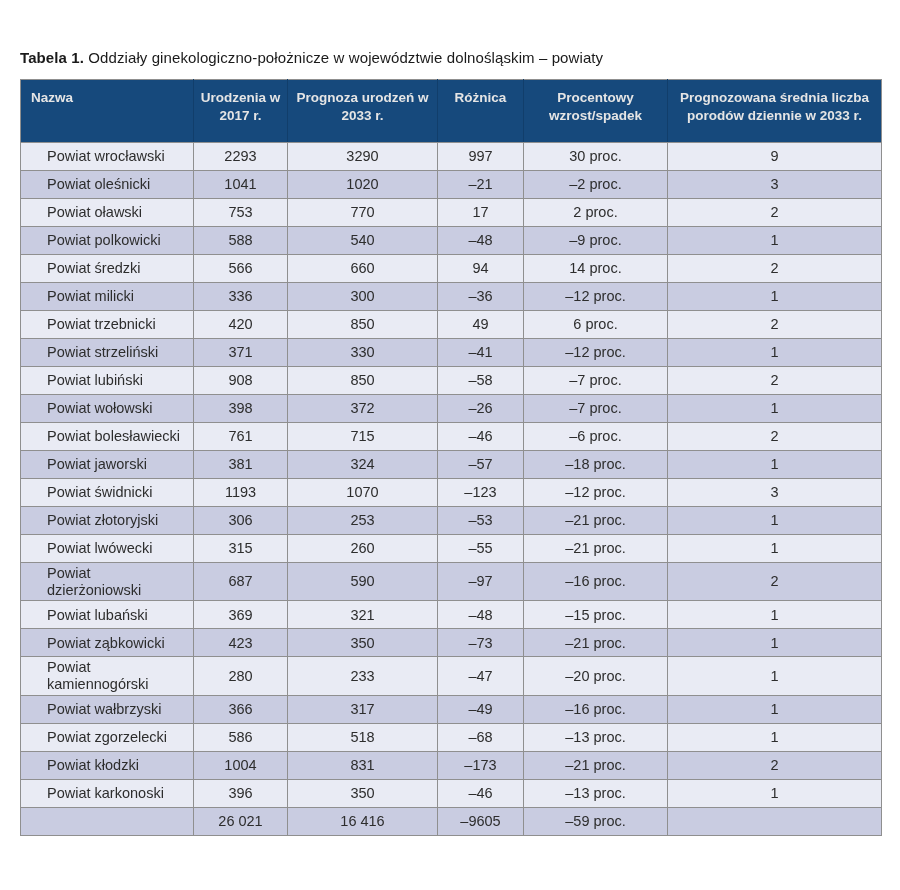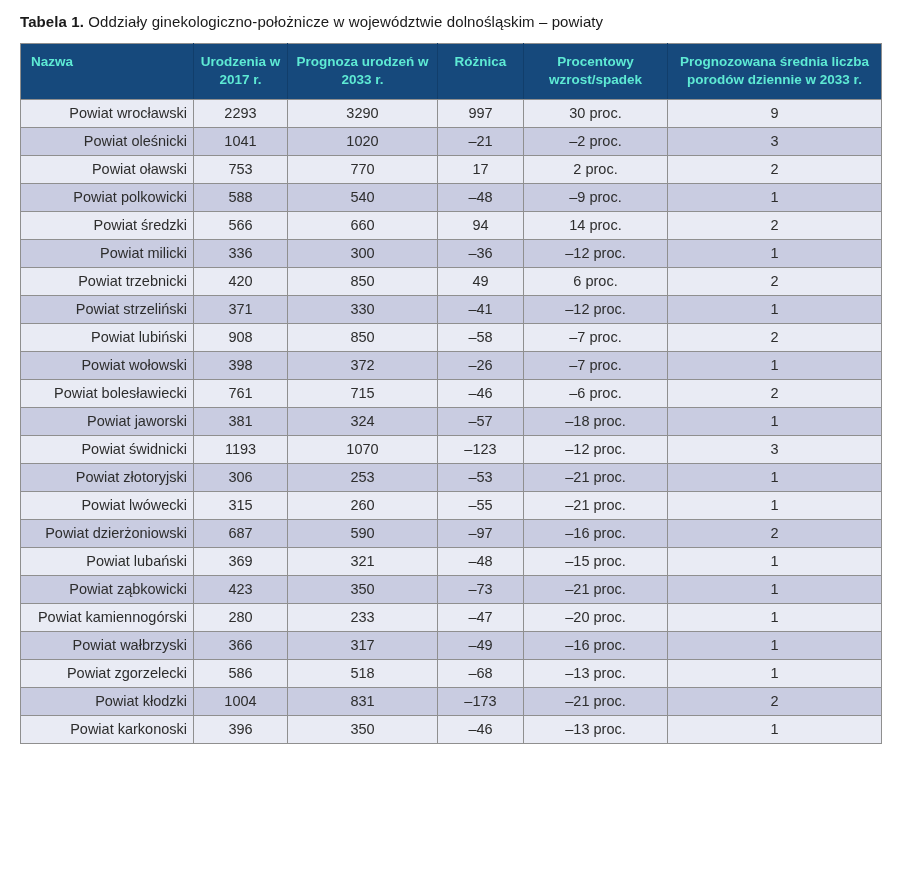--- a/index.html
+++ b/index.html
@@ -7,64 +7,65 @@
     width: 900px; height: 890px;
     background: #ffffff;
     font-family: "Liberation Sans", "DejaVu Sans", sans-serif;
   }
   .page { padding: 13px 19px 0 20px; }
   .caption {
     font-size: 15px;
     color: #1a1a1a;
     margin-bottom: 13px;
     letter-spacing: 0.1px;
+    margin-top: 36px;
   }
   .caption .caption-label { font-weight: bold; }
   table.powiaty {
     border-collapse: collapse;
     table-layout: fixed;
     width: 861px;
     border: 1px solid #8f8f8f;
   }
   col.c-name  { width: 173px; }
   col.c-2017  { width: 94px; }
   col.c-2033  { width: 150px; }
   col.c-diff  { width: 86px; }
   col.c-pct   { width: 144px; }
   col.c-daily { width: 214px; }
   thead th {
     background: #16497c;
-    color: #5eead4;
+    color: #e5e5e5;
     font-weight: bold;
     font-size: 13.5px;
     line-height: 1.32;
     text-align: center;
     vertical-align: top;
     padding: 9px 6px 10px 6px;
-    height: 55px;
+    height: 63px;
     border-right: 1px solid #113e6b;
     border-bottom: 1px solid #8f8f8f;
   }
   thead th:first-child {
     text-align: left;
     padding-left: 10px;
   }
   thead th:last-child { border-right: 1px solid #8f8f8f; }
   tbody td {
     font-size: 14.5px;
     color: #2d2d2d;
     text-align: center;
     height: 28px;
     padding: 2px 6px;
     border: 1px solid #8f8f8f;
     line-height: 1.15;
   }
   tbody td:first-child {
-    text-align: right;
-    padding-left: 12px;
+    text-align: left;
+    padding-left: 26px;
   }
   tbody tr:nth-child(odd)  { background: #e9ebf4; }
   tbody tr:nth-child(even) { background: #c9cce1; }
 </style>
 </head>
 <body>
 
 <div class="page">
   <div class="caption">
     <span class="caption-label">Tabela 1.</span><span> Oddziały ginekologiczno-położnicze w województwie dolnośląskim – powiaty</span>
@@ -267,15 +268,23 @@
           <td>2</td>
         </tr>
         <tr>
           <td>Powiat karkonoski</td>
           <td>396</td>
           <td>350</td>
           <td>–46</td>
           <td>–13 proc.</td>
           <td>1</td>
         </tr>
+        <tr>
+          <td></td>
+          <td>26 021</td>
+          <td>16 416</td>
+          <td>–9605</td>
+          <td>–59 proc.</td>
+          <td></td>
+        </tr>
       </tbody>
   </table>
 </div>
 
 </body></html>

